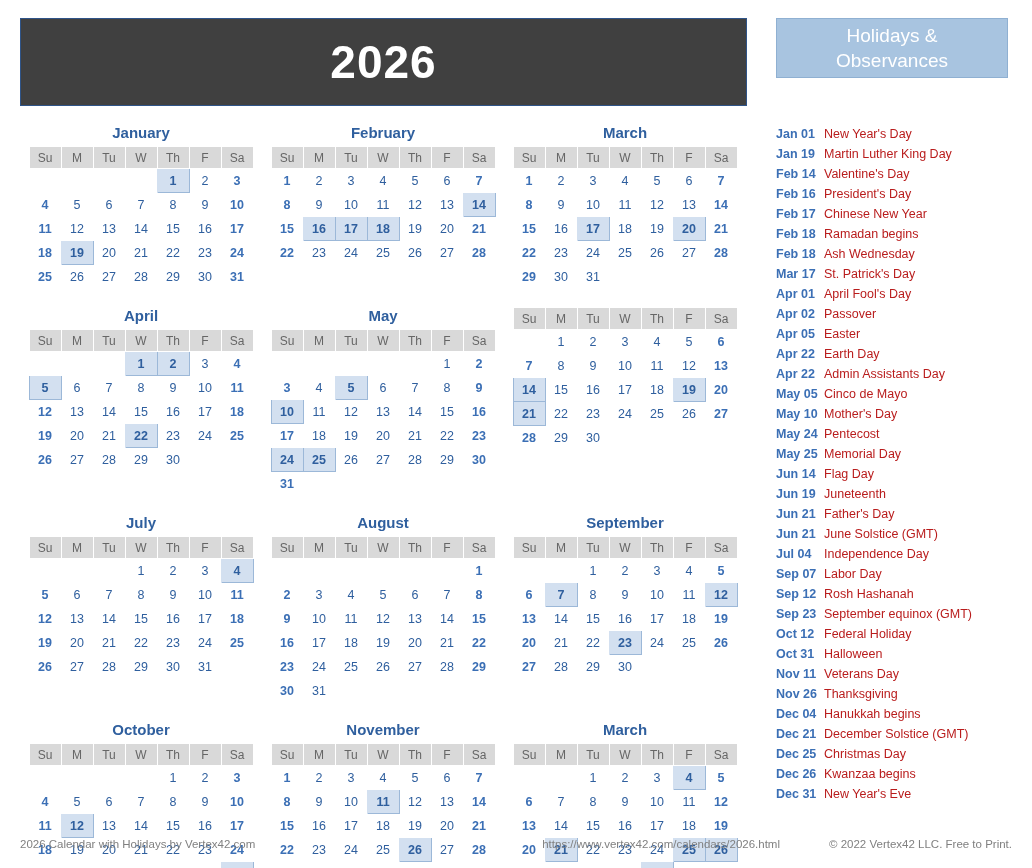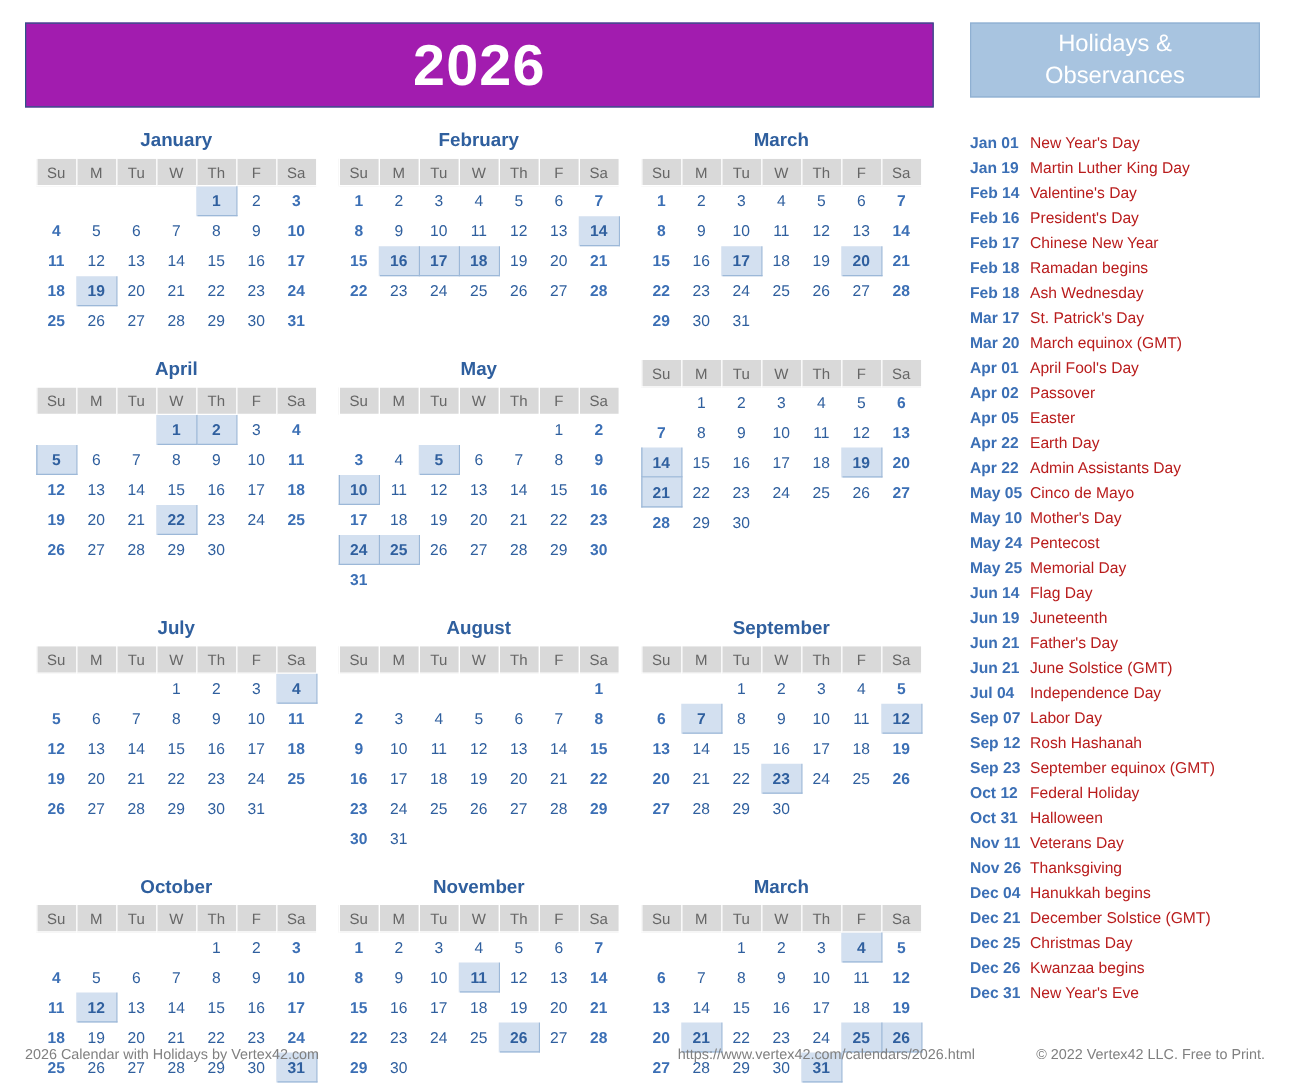--- a/index.html
+++ b/index.html
@@ -21,22 +21,22 @@
     height: 868px;
     box-sizing: border-box;
     padding: 18px 20px 0 20px;
   }
   .top-row {
     display: flex;
     align-items: flex-start;
   }
   .year-banner {
     width: 727px;
-    height: 68px;
-    background: #a21caf;
+    height: 88px;
+    background: #404040;
     border: 1px solid #2f5488;
     box-sizing: border-box;
     display: flex;
     align-items: center;
     justify-content: center;
   }
   .year-banner .year-text {
     color: #ffffff;
     font-size: 46px;
     font-weight: bold;
@@ -957,24 +957,20 @@
         </div>
         <div class="holiday-item">
           <span class="holiday-date">Feb 18</span>
           <span class="holiday-name">Ash Wednesday</span>
         </div>
         <div class="holiday-item">
           <span class="holiday-date">Mar 17</span>
           <span class="holiday-name">St. Patrick's Day</span>
         </div>
         <div class="holiday-item">
-          <span class="holiday-date">Mar 20</span>
-          <span class="holiday-name">March equinox (GMT)</span>
-        </div>
-        <div class="holiday-item">
           <span class="holiday-date">Apr 01</span>
           <span class="holiday-name">April Fool's Day</span>
         </div>
         <div class="holiday-item">
           <span class="holiday-date">Apr 02</span>
           <span class="holiday-name">Passover</span>
         </div>
         <div class="holiday-item">
           <span class="holiday-date">Apr 05</span>
           <span class="holiday-name">Easter</span>

